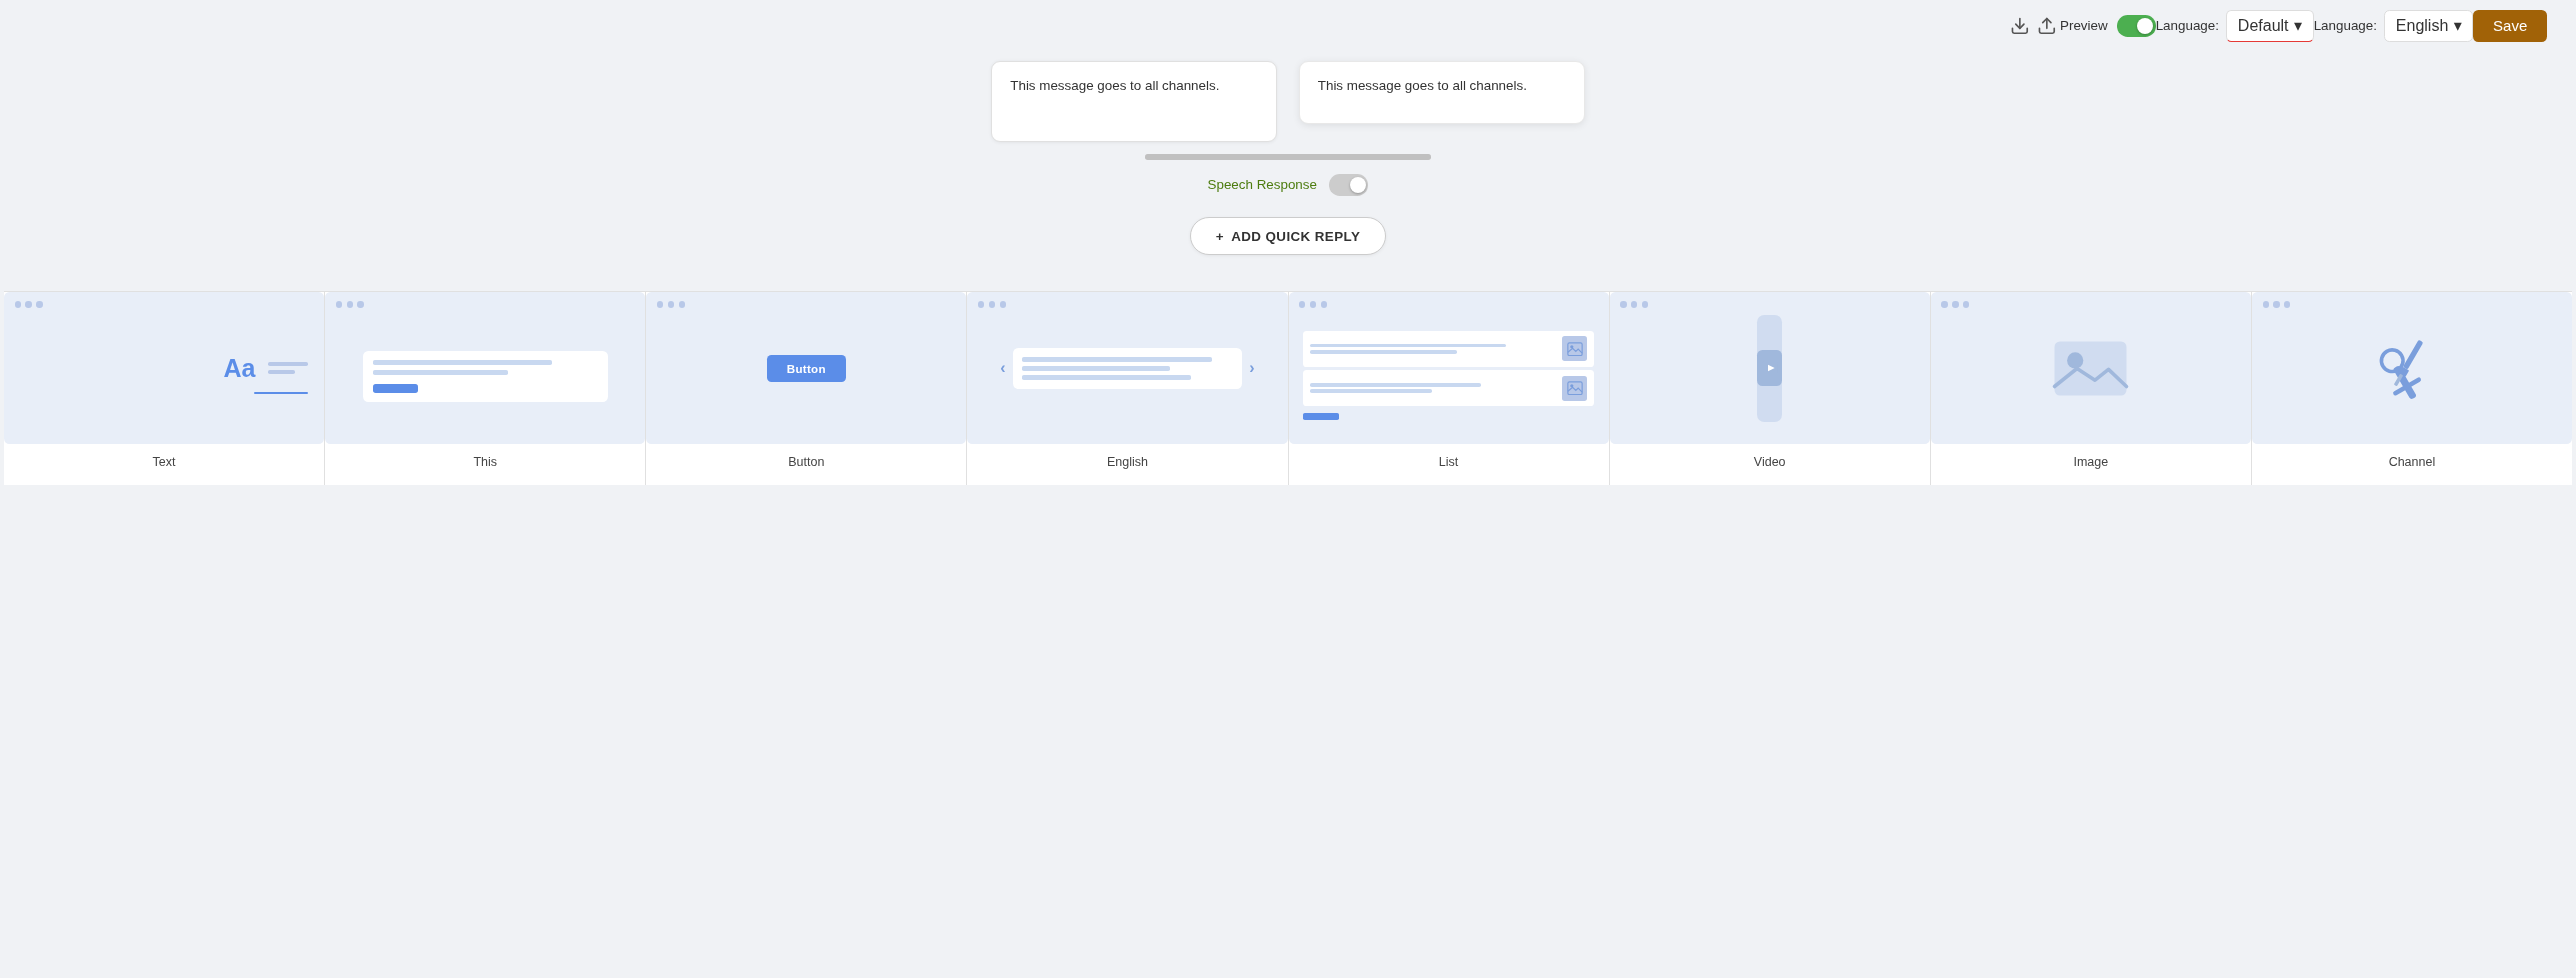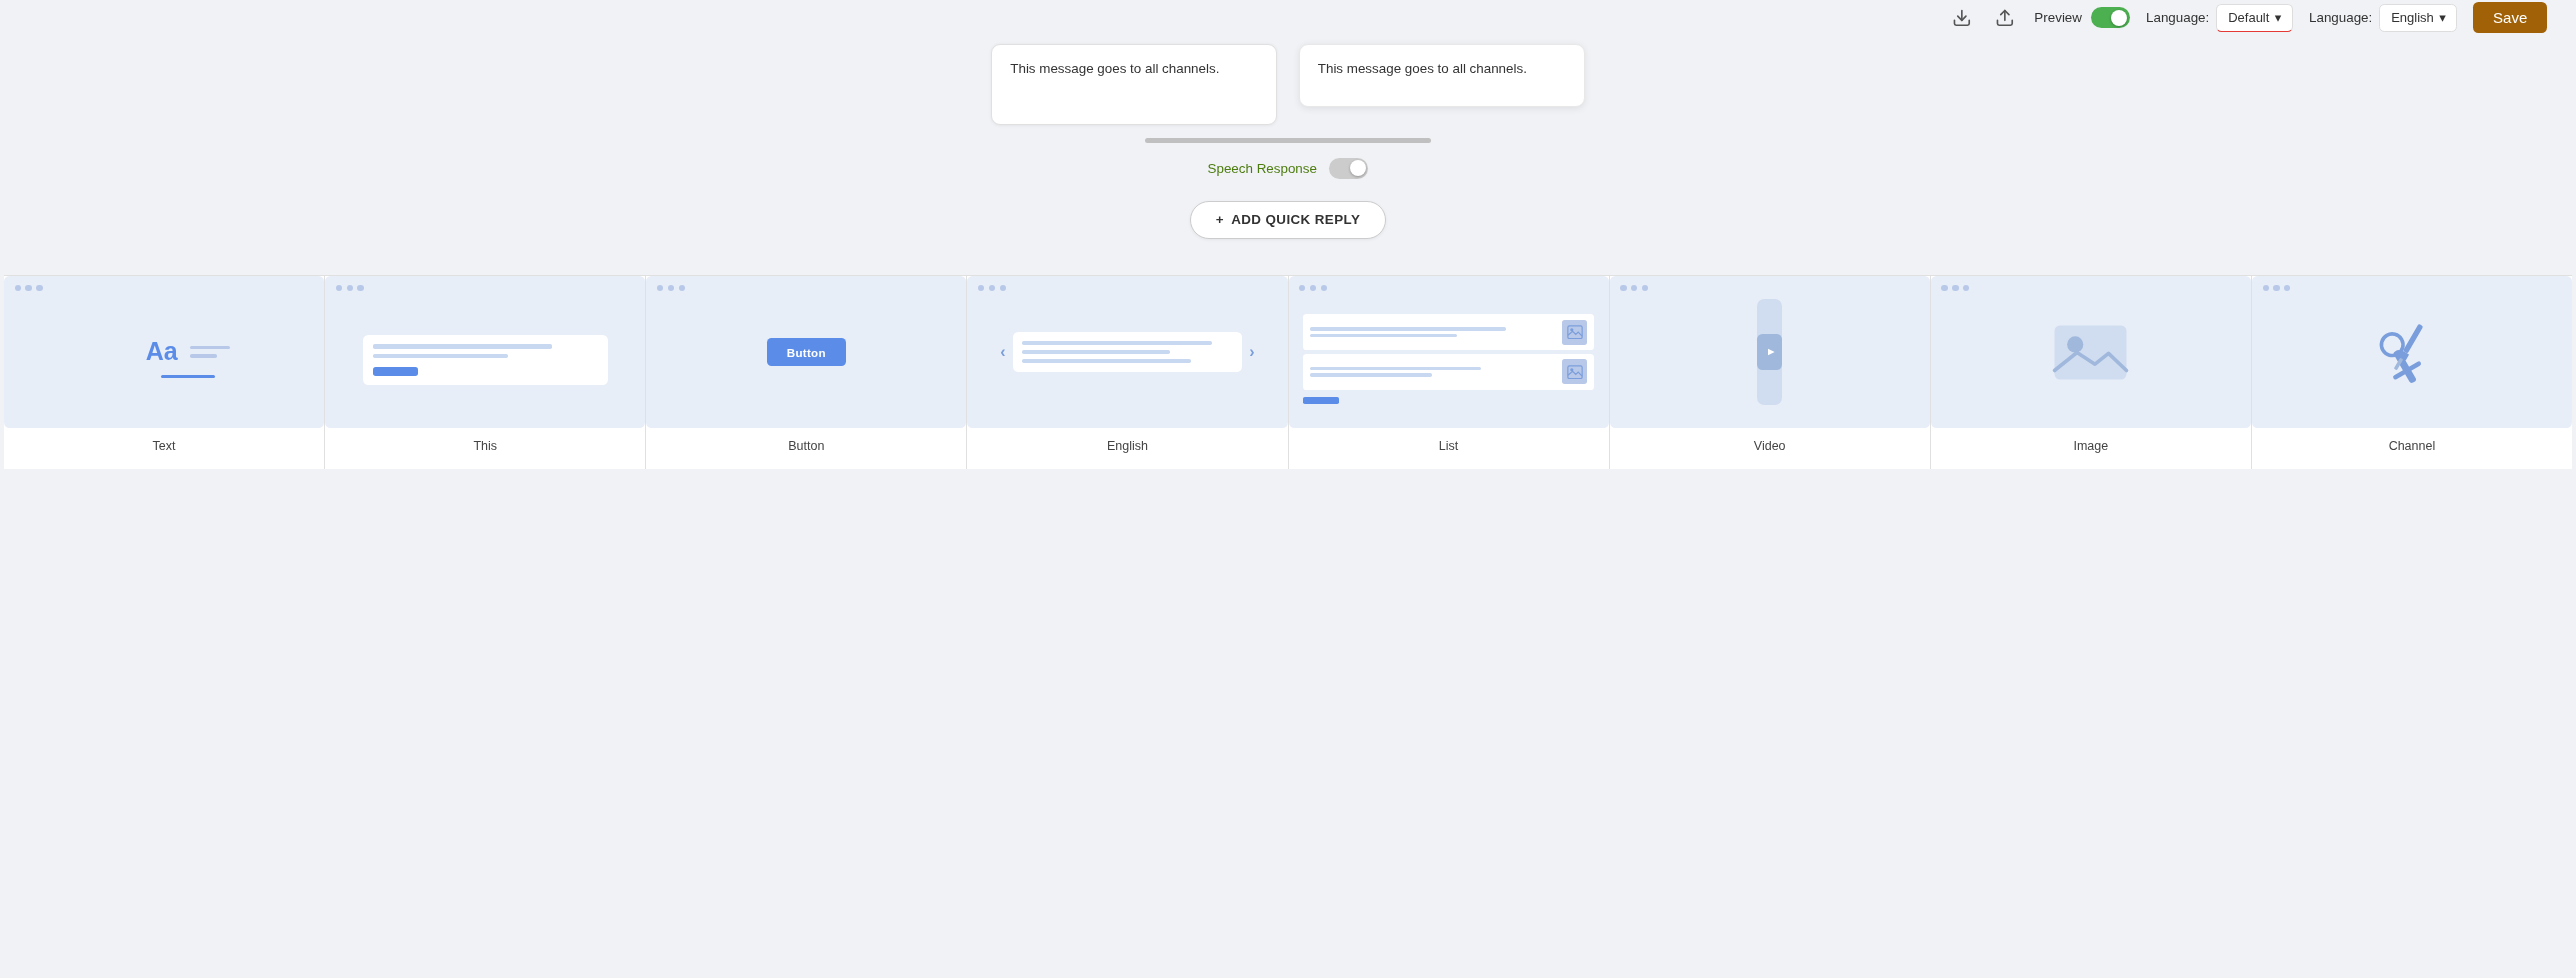--- a/index.html
+++ b/index.html
@@ -9,23 +9,22 @@
       min-height: 100vh;
       display: flex;
       flex-direction: column;
     }
 
     
     .toolbar {
       display: flex;
       align-items: center;
       justify-content: flex-end;
-      padding: 2px 29px;
+      padding: 10px 29px;
       background: #f0f2f5;
-      gap: 16px;
     }
     .toolbar-icon-btn {
       background: none;
       border: none;
       cursor: pointer;
       color: #555;
       font-size: 18px;
       padding: 3.6px;
       display: flex;
       align-items: center;
@@ -62,21 +61,21 @@
       align-items: center;
       gap: 7.2px;
       font-size: 13.4px;
       color: #333;
     }
     .dropdown-btn {
       border: 0.9px solid #ddd;
       background: white;
       border-radius: 5.4px;
       padding: 5.4px 10.7px;
-      font-size: 13px;
+      font-size: 16px;
       cursor: pointer;
       display: flex;
       align-items: center;
       gap: 5.4px;
       color: #333;
     }
     .channel-dropdown-btn {
       border-bottom: 1.8px solid #e53935;
     }
     .save-btn {
@@ -244,21 +243,21 @@
     .card-label {
       font-size: 12.5px;
       color: #444;
       text-align: center;
     }
 
     
     .text-preview-content {
       display: flex;
       flex-direction: column;
-      align-items: center;
+      align-items: flex-end;
       gap: 9px;
       padding: 27px 16px 16px;
       width: 100%;
       margin-left: 48px;
     }
     .text-aa {
       font-size: 25px;
       font-weight: 700;
       color: #5b8de8;
       display: flex;

